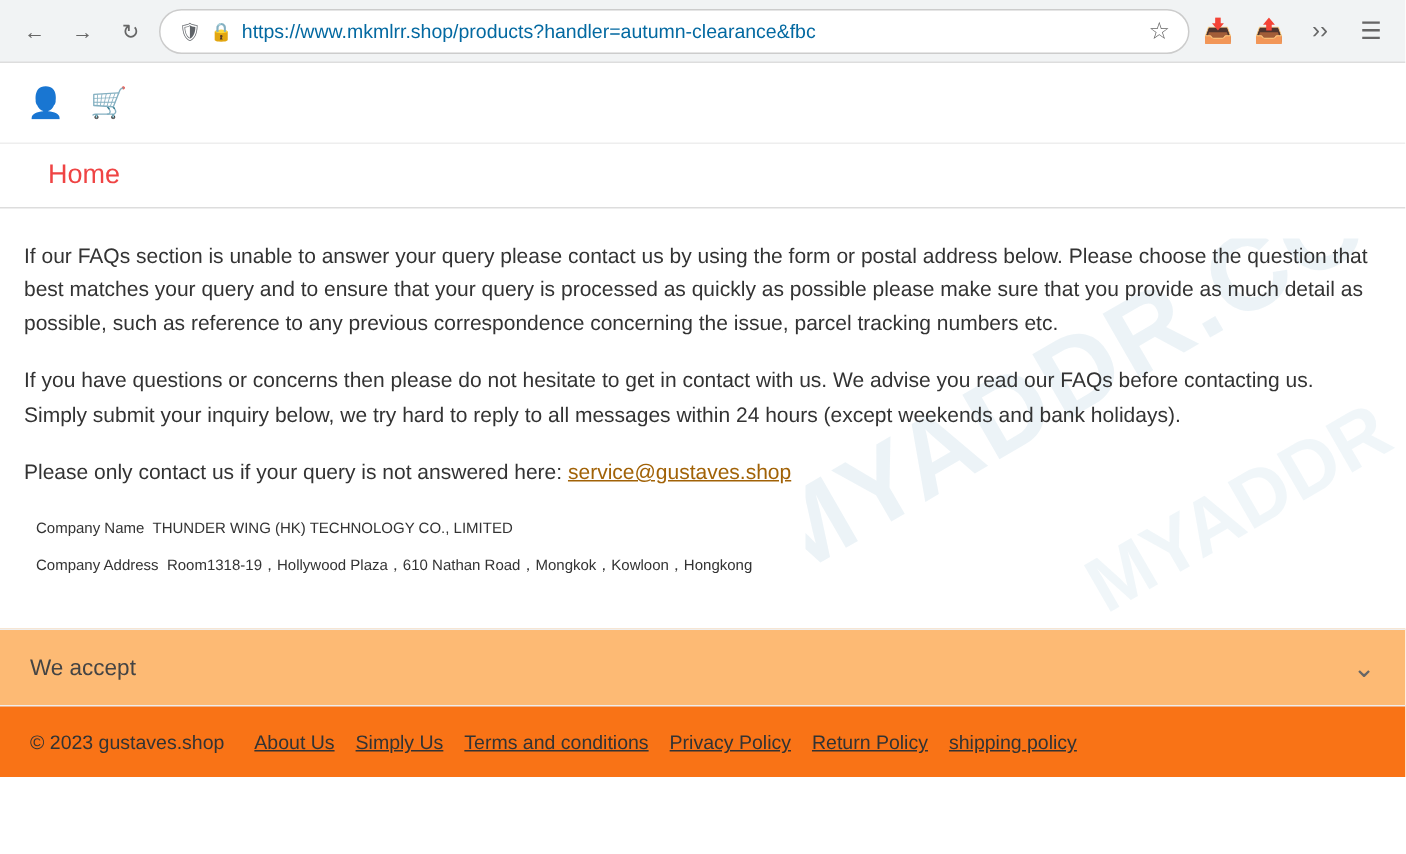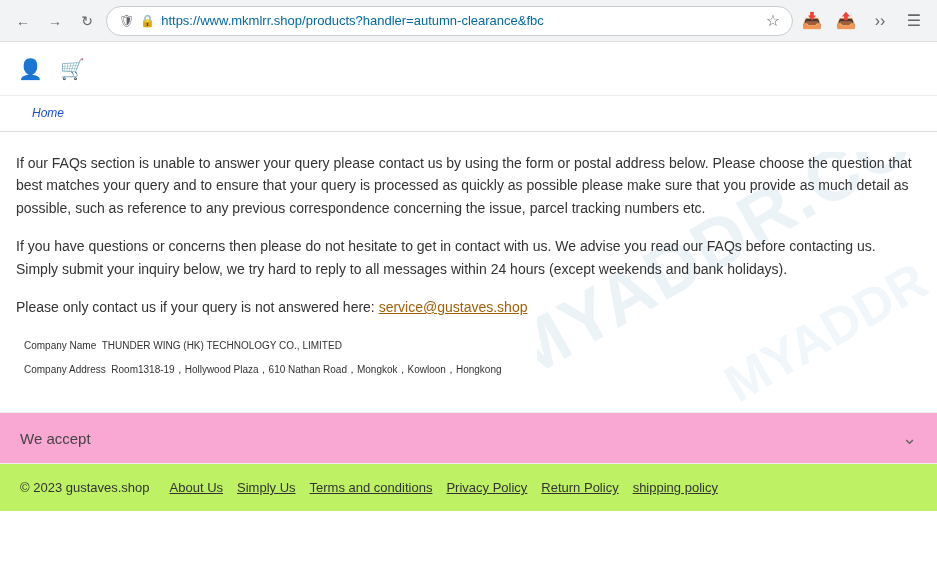--- a/index.html
+++ b/index.html
@@ -68,27 +68,26 @@
     
     .nav-tabs {
       display: flex;
       border-bottom: 1px solid #ddd;
       padding: 0 16px;
       background: #fff;
     }
     .nav-tab {
       padding: 10px 16px;
       cursor: pointer;
-      font-size: 12px;
-      color: #1d4ed8;
+      font-size: 18px;
+      color: #ef4444;
       border: none;
       background: none;
       border-bottom: 2px solid transparent;
       margin-bottom: -1px;
-      font-style: italic;
     }
 
     
     .main-content {
       padding: 20px 16px;
       position: relative;
       min-height: 280px;
       overflow: hidden;
     }
     .main-content p {
@@ -109,35 +108,35 @@
       z-index: 1;
     }
     .company-info .row {
       padding: 6px 8px;
       font-size: 10px;
       color: #333;
     }
 
     
     .footer-accept {
-      background: #f9a8d4;
+      background: #fdba74;
       border-top: 1px solid #eee;
       padding: 14px 20px;
       display: flex;
       align-items: center;
       justify-content: space-between;
       font-size: 15px;
       color: #444;
       cursor: pointer;
     }
     .chevron-icon { font-size: 18px; color: #666; }
 
     
     .footer-links {
-      background: #bef264;
+      background: #f97316;
       border-top: 1px solid #eee;
       padding: 16px 20px;
       display: flex;
       align-items: center;
       flex-wrap: wrap;
       gap: 6px;
       font-size: 13px;
     }
     .footer-links .copyright { color: #333; margin-right: 10px; }
     .footer-links a {

